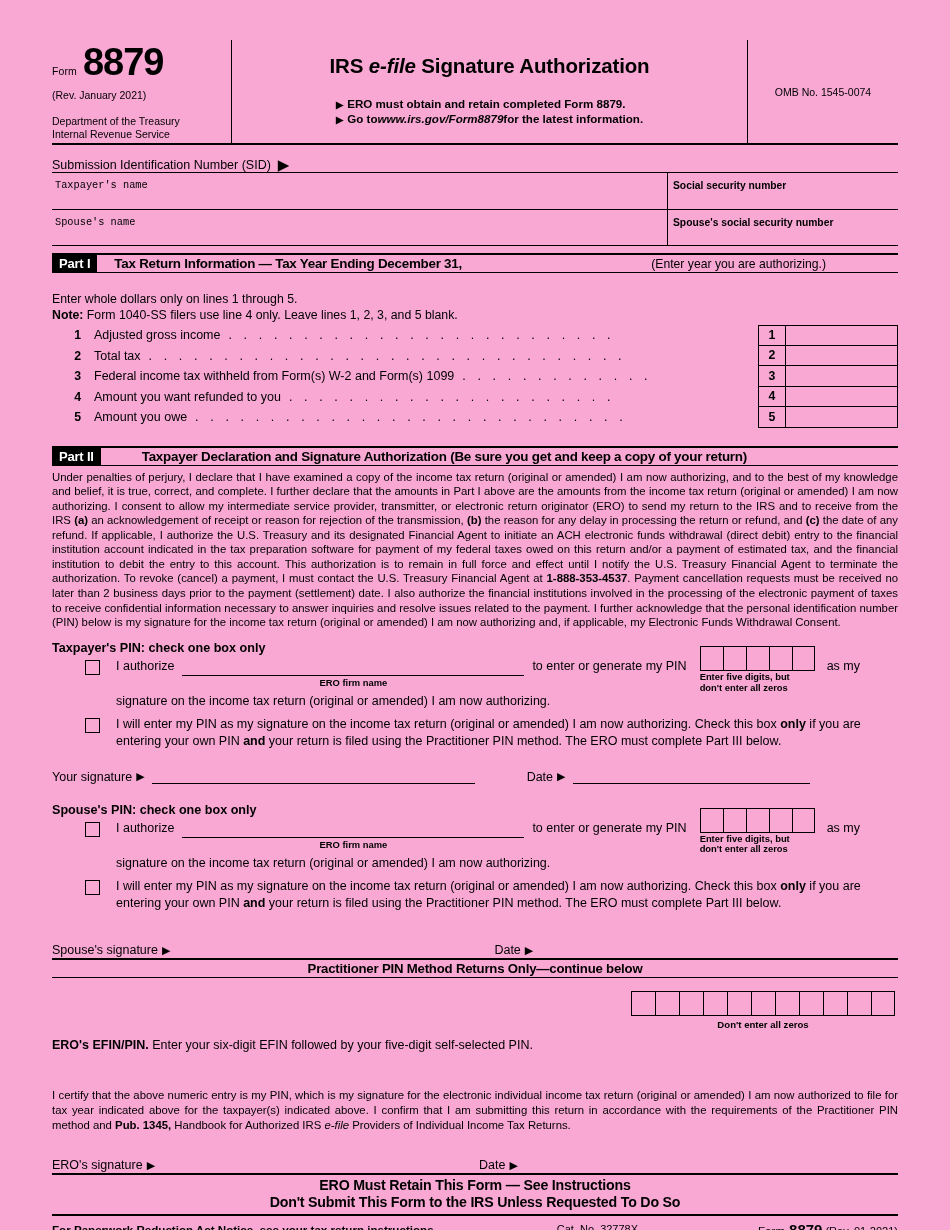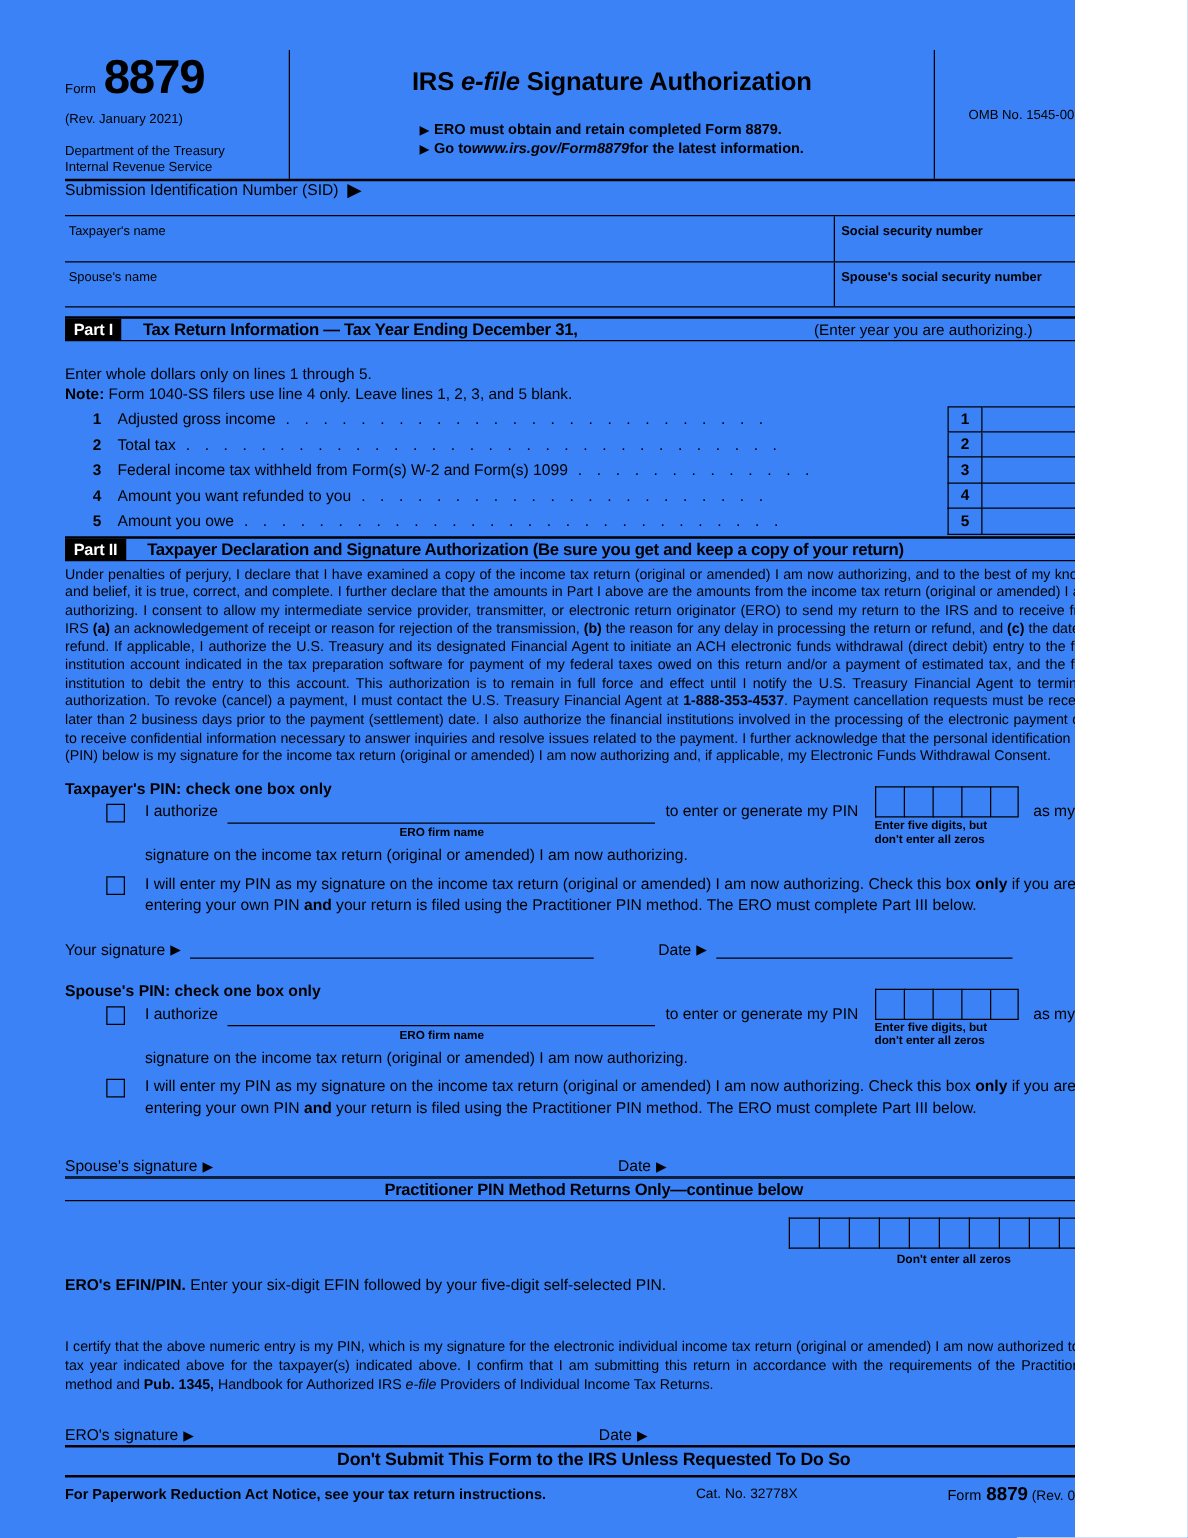--- a/index.html
+++ b/index.html
@@ -3,23 +3,23 @@
 <meta charset="utf-8">
 <style>
   * { box-sizing: border-box; margin: 0; padding: 0; }
   html, body {
     background: #ffffff;
     font-family: "Liberation Sans", sans-serif;
     color: #000000;
   }
   #page {
     position: relative;
-    width: 860px;
+    width: 950px;
     height: 1230px;
-    background: #3b82f6;
+    background: #f9a8d4;
     overflow: hidden;
   }
   .form {
     position: absolute;
     left: 52px;
     top: 40px;
     width: 846px;
   }
 
   
@@ -74,33 +74,33 @@
     display: flex;
     align-items: center;
     justify-content: center;
     font-size: 10.5px;
   }
 
   
   .sid-row {
     height: 27px;
     display: flex;
-    align-items: flex-start;
+    align-items: flex-end;
     font-size: 12.5px;
   }
   .sid-tri { font-size: 15px; margin-left: 7px; line-height: 1; }
 
   
   .namebox {
     display: flex;
     border-top: 1.4px solid #000;
     height: 37px;
   }
   .namebox.last { border-bottom: 1.4px solid #000; }
-  .nb-left { width: 616px; border-right: 1.4px solid #000; padding: 2px 0 0 3px; }
+  .nb-left { width: 616px; border-right: 1.4px solid #000; padding: 2px 0 0 3px; font-family: Liberation Mono, monospace; }
   .nb-right { flex: 1; padding: 2px 0 0 5px; }
   .nb-lbl { font-size: 10.3px; }
   .nb-lbl.b { font-weight: bold; }
 
   
   .partbar {
     display: flex;
     align-items: stretch;
     border-top: 2.6px solid #000;
     border-bottom: 1.6px solid #000;
@@ -469,21 +469,21 @@
       <div class="l-no">5</div>
       <div class="l-txt">
             <span>Amount you owe</span>
             <span class="dots">. . . . . . . . . . . . . . . . . . . . . . . . . . . . .</span>
           </div>
       <div class="l-boxno">5</div>
       <div class="l-amt"></div>
     </div>
   </div>
 
-  <div class="partbar tight" style="margin-top:1px;">
+  <div class="partbar tight" style="margin-top:18px;gap:24px;">
     <div class="part-tag">Part II</div>
     <div class="part-title">Taxpayer Declaration and Signature Authorization (Be sure you get and keep a copy of your return)</div>
   </div>
 
   <div class="decl"><span>Under penalties of perjury, I declare that I have examined a copy of the income tax return (original or amended) I am now authorizing, and to the best of my knowledge and belief, it is true, correct, and complete. I further declare that the amounts in Part I above are the amounts from the income tax return (original or amended) I am now authorizing. I consent to allow my intermediate service provider, transmitter, or electronic return originator (ERO) to send my return to the IRS and to receive from the IRS </span><b>(a)</b><span> an acknowledgement of receipt or reason for rejection of the transmission, </span><b>(b)</b><span> the reason for any delay in processing the return or refund, and </span><b>(c)</b><span> the date of any refund. If applicable, I authorize the U.S. Treasury and its designated Financial Agent to initiate an ACH electronic funds withdrawal (direct debit) entry to the financial institution account indicated in the tax preparation software for payment of my federal taxes owed on this return and/or a payment of estimated tax, and the financial institution to debit the entry to this account. This authorization is to remain in full force and effect until I notify the U.S. Treasury Financial Agent to terminate the authorization. To revoke (cancel) a payment, I must contact the U.S. Treasury Financial Agent at </span><b>1-888-353-4537</b><span>. Payment cancellation requests must be received no later than 2 business days prior to the payment (settlement) date. I also authorize the financial institutions involved in the processing of the electronic payment of taxes to receive confidential information necessary to answer inquiries and resolve issues related to the payment. I further acknowledge that the personal identification number (PIN) below is my signature for the income tax return (original or amended) I am now authorizing and, if applicable, my Electronic Funds Withdrawal Consent.</span></div>
 
   <div class="pin-head">Taxpayer's PIN: check one box only</div>
 
   <div class="chkline">
     <div class="chk"></div>
@@ -603,20 +603,21 @@
 
   <div class="ero-sig-row">
     <span class="sig-lbl">ERO's signature</span>
     <span class="sig-tri">▶</span>
     <span class="spacer-to-date"></span>
     <span class="sig-lbl">Date</span>
     <span class="sig-tri">▶</span>
   </div>
 
   <div class="retain">
+    <div>ERO Must Retain This Form — See Instructions</div>
     <div>Don't Submit This Form to the IRS Unless Requested To Do So</div>
   </div>
 
   <div class="footer">
     <span class="f-left">For Paperwork Reduction Act Notice, see your tax return instructions.</span>
     <span class="f-cat">Cat. No. 32778X</span>
     <span class="f-right">
       <span class="fw">Form</span>
       <span class="fn">8879</span>
       <span class="fr">(Rev. 01-2021)</span>

